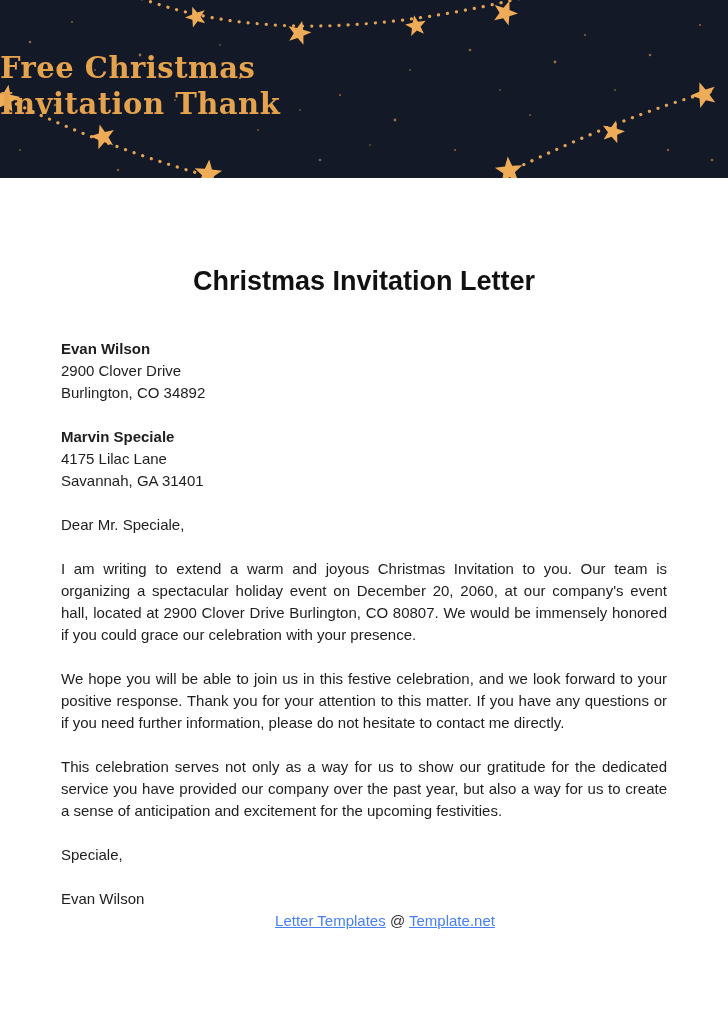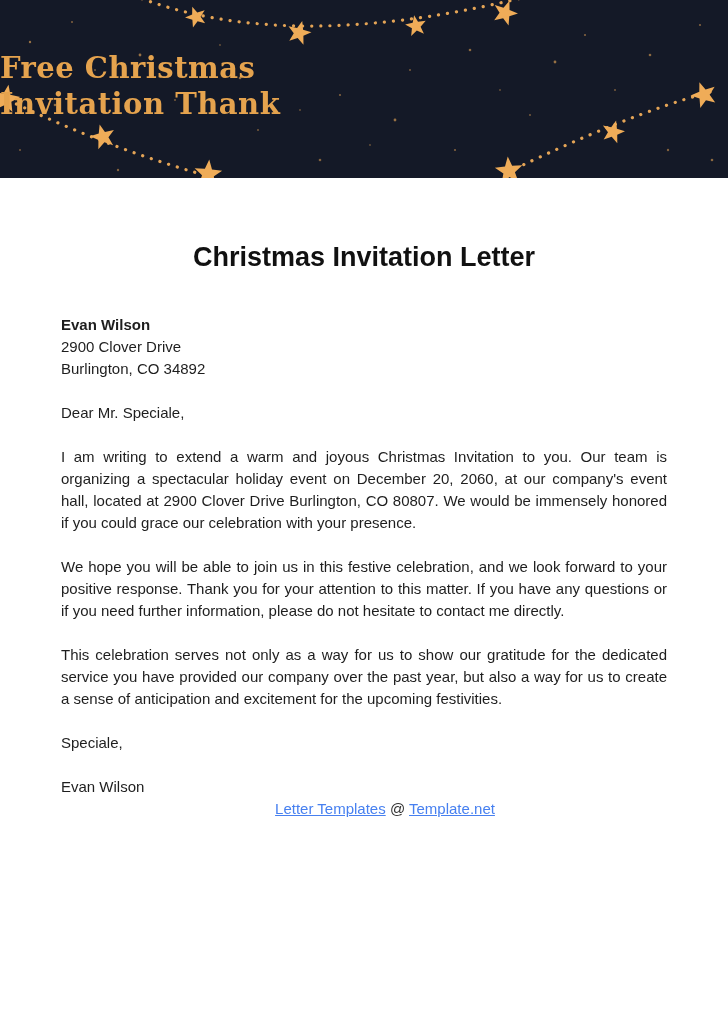--- a/index.html
+++ b/index.html
@@ -23,21 +23,21 @@
     color: #e5a34e; letter-spacing: 0.5px;
   }
   
   .letter {
     padding: 0 61px;
     color: #1e1e1e; font-size: 15px; line-height: 22px;
   }
   .doc-title {
     text-align: center; font-size: 27px; line-height: 30px;
     font-weight: 700; color: #111111;
-    padding-top: 64px; margin-bottom: 42px;
+    padding-top: 88px; margin-bottom: 42px;
   }
   .addr-block { margin-bottom: 22px; }
   .bold { font-weight: 700; }
   .date-line { margin-bottom: 22px; }
   .salutation { margin-bottom: 22px; margin-top: 10px; }
   .para { text-align: justify; margin-bottom: 22px; }
   .closing { margin-bottom: 22px; }
   .signature { margin-bottom: 0; }
   
   .footer {
@@ -112,20 +112,25 @@
   <div class="letter">
     <div class="doc-title">Christmas Invitation Letter</div>
 
     <div class="addr-block">
       <div class="bold">Evan Wilson</div>
       <div>2900 Clover Drive</div>
       <div>Burlington, CO 34892</div>
     </div>
 
 
+    <div class="addr-block">
+      <div class="bold">Marvin Speciale</div>
+      <div>4175 Lilac Lane</div>
+      <div>Savannah, GA 31401</div>
+    </div>
 
     <div class="salutation">Dear Mr. Speciale,</div>
 
     <p class="para">I am writing to extend a warm and joyous Christmas Invitation to you. Our team is organizing a spectacular holiday event on December 20, 2060, at our company's event hall, located at 2900 Clover Drive Burlington, CO 80807. We would be immensely honored if you could grace our celebration with your presence.</p>
     <p class="para">We hope you will be able to join us in this festive celebration, and we look forward to your positive response. Thank you for your attention to this matter. If you have any questions or if you need further information, please do not hesitate to contact me directly.</p>
     <p class="para">This celebration serves not only as a way for us to show our gratitude for the dedicated service you have provided our company over the past year, but also a way for us to create a sense of anticipation and excitement for the upcoming festivities.</p>
 
     <div class="closing">Speciale,</div>
     <div class="signature">Evan Wilson</div>
   </div>

